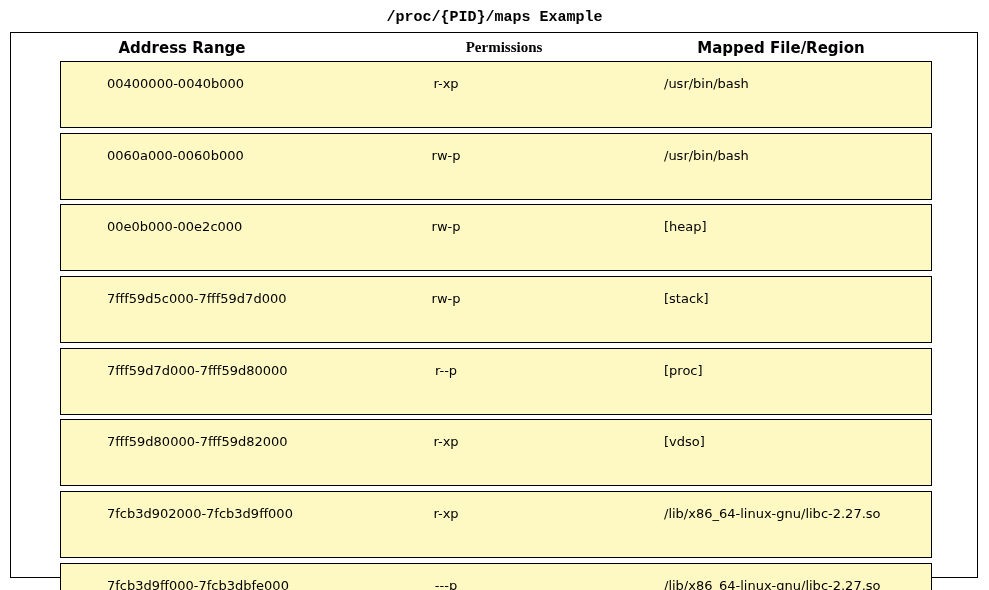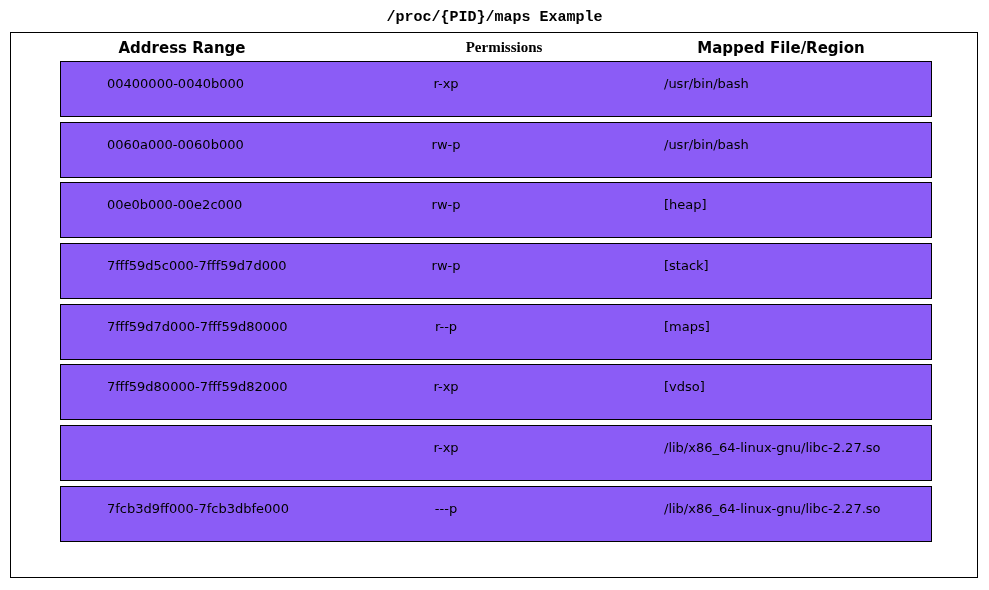--- a/index.html
+++ b/index.html
@@ -50,25 +50,25 @@
   .col-header.mapped  { left: 781px; }
   .rows {
     position: absolute;
     left: 60px;
     top: 61px;
     width: 872px;
   }
   .map-row {
     position: relative;
     width: 872px;
-    height: 56px;
+    height: 67px;
     margin-bottom: 4.7px;
     border: 1.6px solid #000000;
     box-sizing: border-box;
-    background: #8b5cf6;
+    background: #fef9c3;
   }
   .cell {
     position: absolute;
     top: 14px;
     font-size: 13px;
     line-height: 16px;
     white-space: nowrap;
   }
   .cell.address { left: 46px; }
   .cell.perms   { left: 385px; transform: translateX(-50%); text-align: right; }
@@ -109,30 +109,31 @@
 
     <div class="map-row">
       <span class="cell address">7fff59d5c000-7fff59d7d000</span>
       <span class="cell perms">rw-p</span>
       <span class="cell mapped">[stack]</span>
     </div>
 
     <div class="map-row">
       <span class="cell address">7fff59d7d000-7fff59d80000</span>
       <span class="cell perms">r--p</span>
-      <span class="cell mapped">[maps]</span>
+      <span class="cell mapped">[proc]</span>
     </div>
 
     <div class="map-row">
       <span class="cell address">7fff59d80000-7fff59d82000</span>
       <span class="cell perms">r-xp</span>
       <span class="cell mapped">[vdso]</span>
     </div>
 
     <div class="map-row">
+      <span class="cell address">7fcb3d902000-7fcb3d9ff000</span>
       <span class="cell perms">r-xp</span>
       <span class="cell mapped">/lib/x86_64-linux-gnu/libc-2.27.so</span>
     </div>
 
     <div class="map-row">
       <span class="cell address">7fcb3d9ff000-7fcb3dbfe000</span>
       <span class="cell perms">---p</span>
       <span class="cell mapped">/lib/x86_64-linux-gnu/libc-2.27.so</span>
     </div>
 

